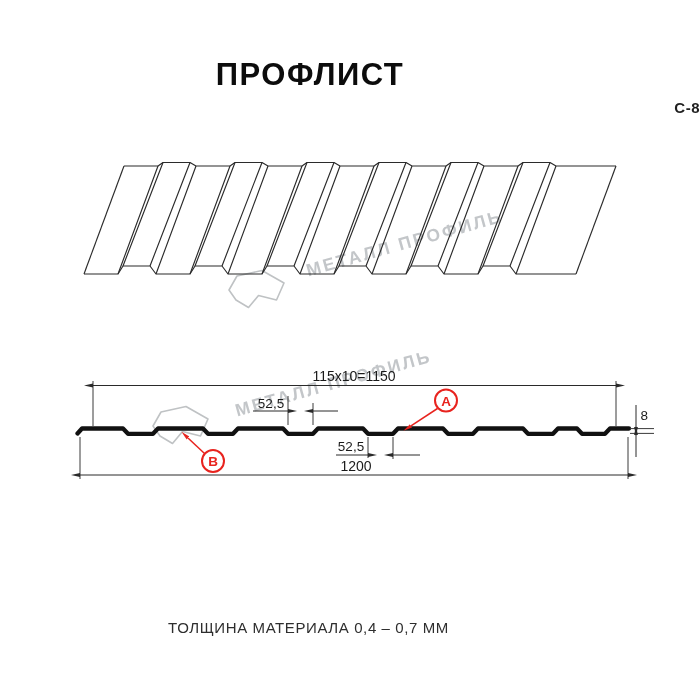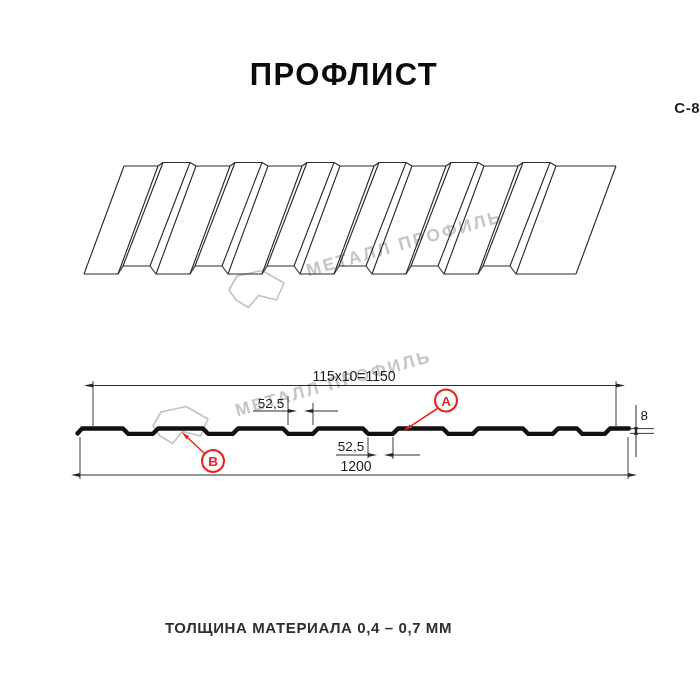--- a/index.html
+++ b/index.html
@@ -1,23 +1,23 @@
 <!DOCTYPE html>
 <html><head>
 <meta charset="utf-8">
 <style>
   html,body{margin:0;padding:0;background:#ffffff;}
   #stage{position:relative;width:700px;height:700px;background:#fff;overflow:hidden;
          font-family:"Liberation Sans",sans-serif;}
   .page-title{position:absolute;left:0;top:57px;width:620px;text-align:center;
-      font-size:31px;font-weight:800;letter-spacing:1.5px;color:#0c0c0c;margin-left:34px;}
+      font-size:31px;font-weight:800;letter-spacing:1.5px;color:#0c0c0c;}
   .page-subtitle{position:absolute;left:0;top:99px;width:700px;text-align:right;
       font-size:15px;font-weight:700;letter-spacing:.5px;color:#1e1e1e;}
   .footer-note{position:absolute;left:0;top:619px;width:617px;text-align:center;
-      font-size:15px;font-weight:700;letter-spacing:.6px;color:#2e2e2e;}
+      font-size:15px;font-weight:400;letter-spacing:.6px;color:#2e2e2e;}
   svg{position:absolute;left:0;top:0;}
   .outline{stroke:#2b2b2b;stroke-width:1.15;fill:none;stroke-linejoin:round;}
   .profile{stroke:#111;stroke-width:4.3;fill:none;stroke-linejoin:round;stroke-linecap:round;}
   .ext{stroke:#3a3a3a;stroke-width:1;fill:none;}
   .dim{stroke:#2a2a2a;stroke-width:1;fill:none;}
   .dimtxt{fill:#1a1a1a;font-size:14px;font-weight:400;}
   .dimtxt-s{fill:#1a1a1a;font-size:13.5px;font-weight:400;}
   .wm-text{fill:#c3c6c9;font-size:17.5px;font-weight:700;letter-spacing:2.5px;}
   .wm-logo{stroke:#bfc2c4;stroke-width:1.6;fill:none;stroke-linejoin:round;}
   .red-circ{stroke:#e8231e;stroke-width:2;fill:#fff;}

